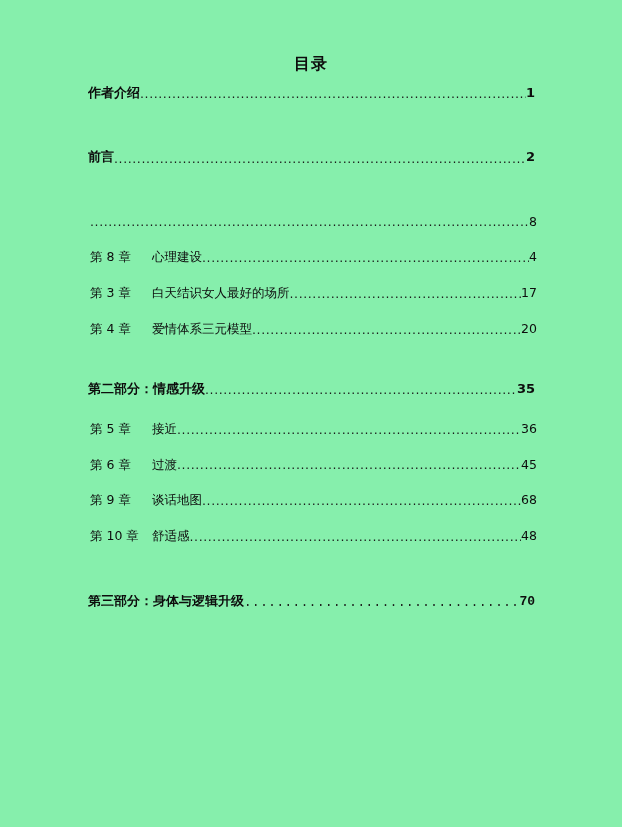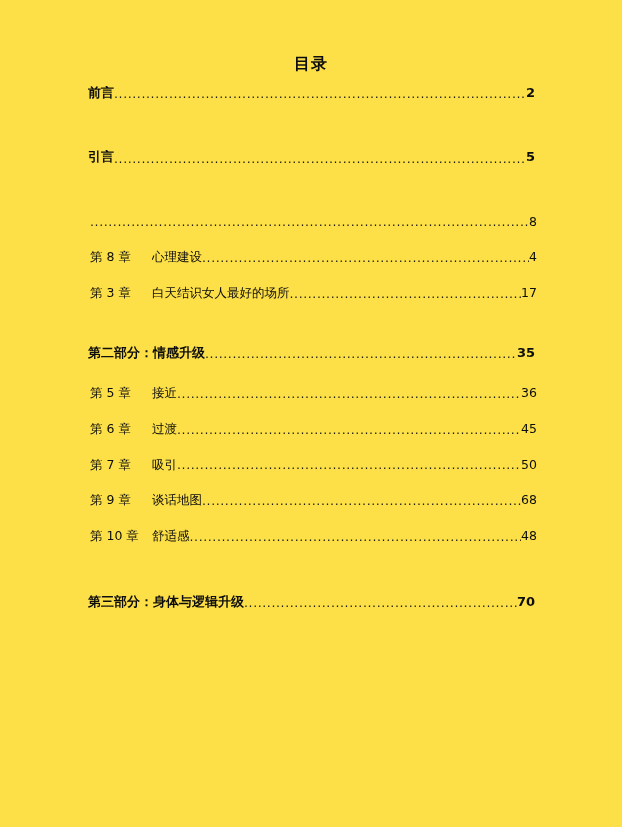--- a/index.html
+++ b/index.html
@@ -12,21 +12,21 @@
     background: #fbfbfb;
     font-family: "DejaVu Sans", "Liberation Sans", sans-serif;
     color: #111111;
     overflow: hidden;
   }
 
   .page {
     position: relative;
     width: 622px;
     height: 827px;
-    background: #fde047;
+    background: #86efac;
     box-sizing: border-box;
   }
 
   .toc-title {
     position: absolute;
     top: 54px;
     left: 0;
     width: 622px;
     text-align: center;
     font-size: 16px;
@@ -120,66 +120,72 @@
   .entry.chapter .ch-num {
     display: inline-block;
     min-width: 62px;
   }
 
   .group {
     margin-bottom: 22px;
   }
   .group.last {
     margin-bottom: 3px;
+    font-family: Liberation Mono, monospace;
   }
   .group .entry.chapter:last-child {
     margin-bottom: 0;
   }
 </style>
 </head>
 <body>
 
 <div class="page">
 
   <div class="toc-title">目录</div>
 
   <div class="toc-body">
 
+    <div class="entry front">
+      <span class="label">作者介绍</span>
+      <span class="leader"></span>
+      <span class="pageno">1</span>
+    </div>
 
     <div class="entry front">
       <span class="label">前言</span>
       <span class="leader"></span>
       <span class="pageno">2</span>
     </div>
 
-    <div class="entry front">
-      <span class="label">引言</span>
-      <span class="leader"></span>
-      <span class="pageno">5</span>
-    </div>
 
     <div class="group">
 
       <div class="entry chapter">
         <span class="leader"></span>
         <span class="pageno">8</span>
       </div>
 
       <div class="entry chapter">
         <span class="label"><span class="ch-num">第 8 章</span><span>心理建设</span></span>
         <span class="leader"></span>
         <span class="pageno">4</span>
       </div>
 
       <div class="entry chapter">
         <span class="label"><span class="ch-num">第 3 章</span><span>白天结识女人最好的场所</span></span>
         <span class="leader"></span>
         <span class="pageno">17</span>
       </div>
 
+      <div class="entry chapter">
+        <span class="label"><span class="ch-num">第 4 章</span><span>爱情体系三元模型</span></span>
+        <span class="leader"></span>
+        <span class="pageno">20</span>
+      </div>
     </div>
 
     <div style="height:24px"></div>
 
     <div class="group">
       <div class="entry part">
         <span class="label">第二部分：情感升级</span>
         <span class="leader"></span>
         <span class="pageno">35</span>
       </div>
@@ -189,25 +195,20 @@
         <span class="leader"></span>
         <span class="pageno">36</span>
       </div>
 
       <div class="entry chapter">
         <span class="label"><span class="ch-num">第 6 章</span><span>过渡</span></span>
         <span class="leader"></span>
         <span class="pageno">45</span>
       </div>
 
-      <div class="entry chapter">
-        <span class="label"><span class="ch-num">第 7 章</span><span>吸引</span></span>
-        <span class="leader"></span>
-        <span class="pageno">50</span>
-      </div>
 
 
       <div class="entry chapter">
         <span class="label"><span class="ch-num">第 9 章</span><span>谈话地图</span></span>
         <span class="leader"></span>
         <span class="pageno">68</span>
       </div>
 
       <div class="entry chapter">
         <span class="label"><span class="ch-num">第 10 章</span><span>舒适感</span></span>

